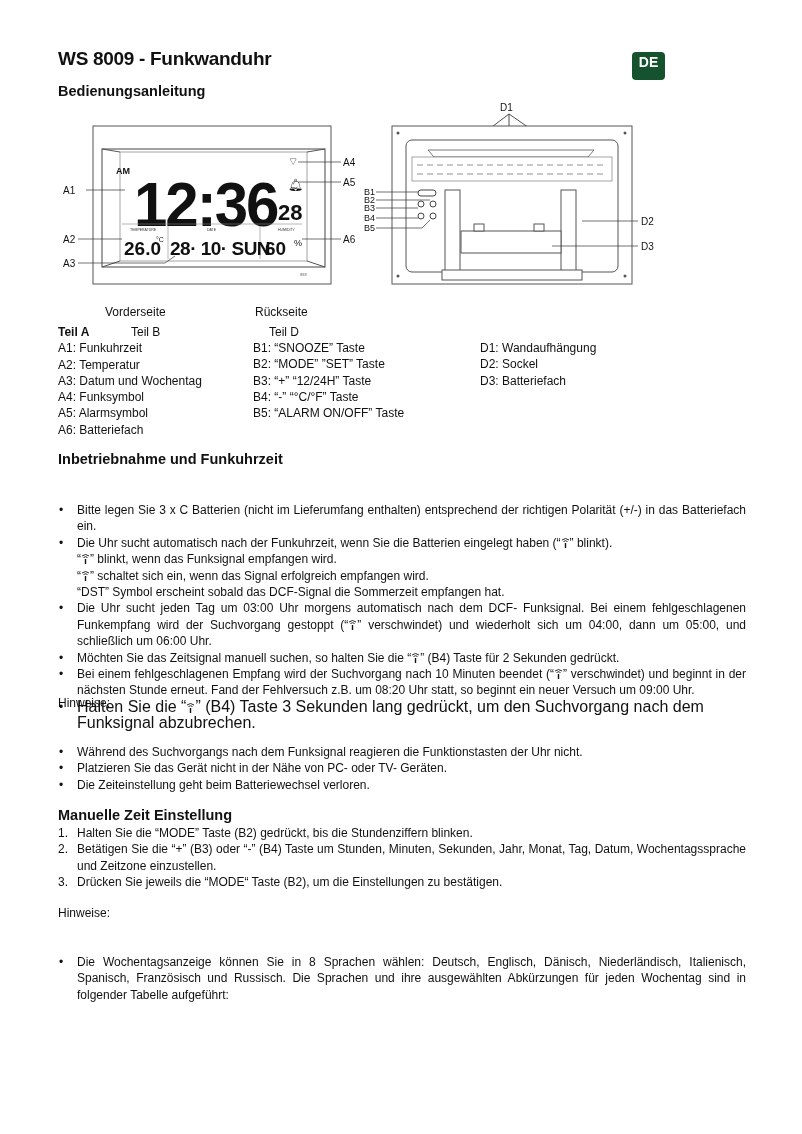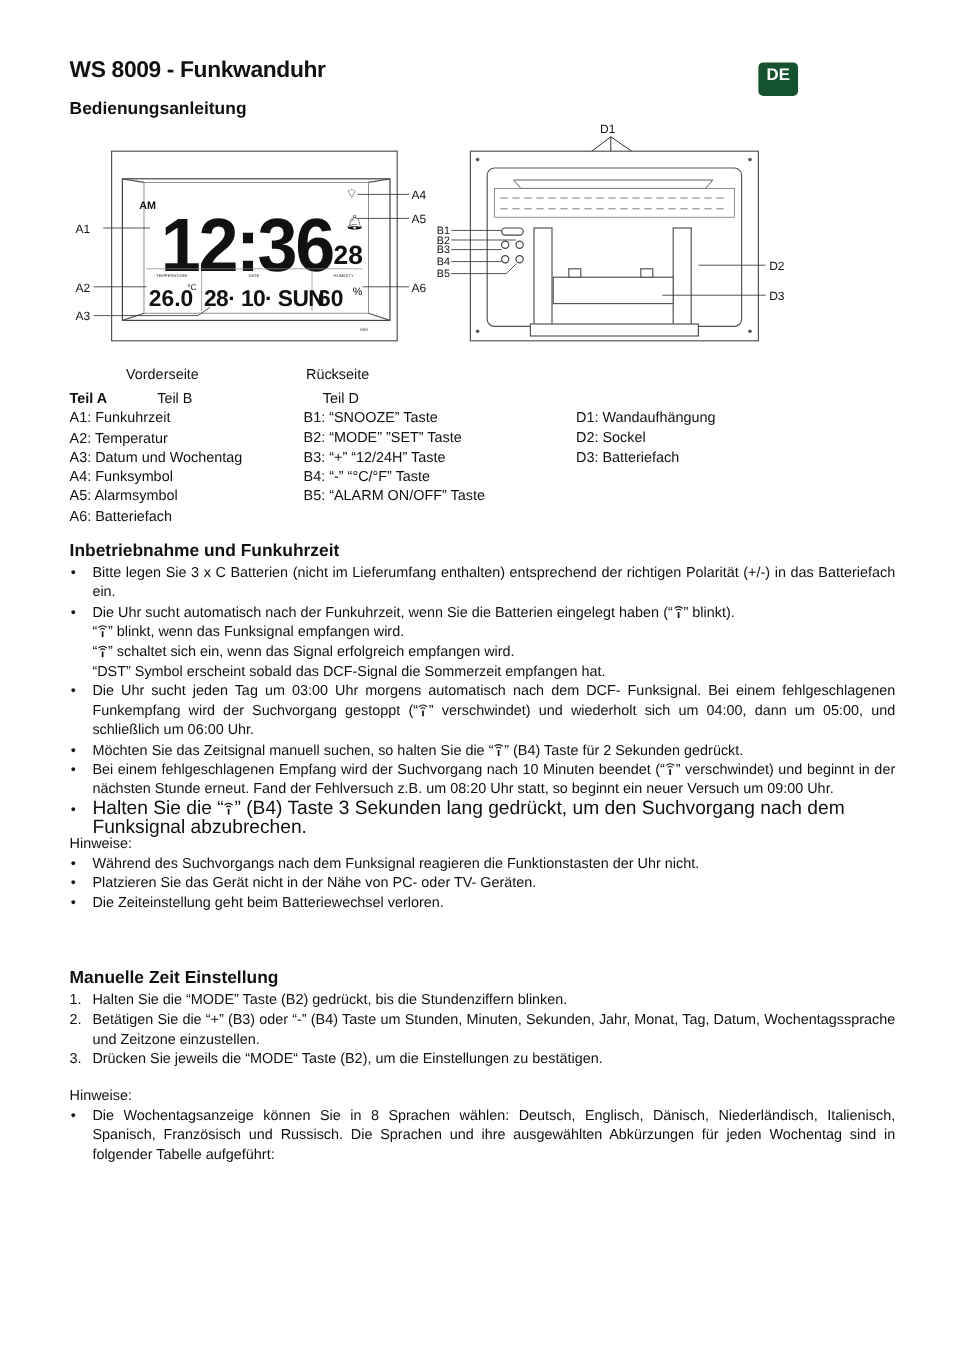--- a/index.html
+++ b/index.html
@@ -7,21 +7,21 @@
   body { font-family: "Liberation Sans", sans-serif; color: #111; position: relative; overflow: hidden; }
   .abs { position: absolute; }
   .title { left: 58px; top: 48px; font-size: 19px; font-weight: bold; letter-spacing: -0.3px; }
   .badge { left: 632px; top: 52px; width: 33px; height: 28px; background: #14532d; color: #fff; font-weight: bold; font-size: 14px; border-radius: 4px; text-align: center; line-height: 20px; }
   .subtitle { left: 58px; top: 83px; font-size: 14.5px; font-weight: bold; }
   .caption { font-size: 12px; margin-top: 12px; }
   .parts { top: 324px; font-size: 12px; line-height: 16.3px; }
   .parts .hd { font-weight: bold; }
   .h2 { left: 58px; font-size: 14.5px; font-weight: bold; }
   .txt { left: 58px; width: 688px; font-size: 12px; line-height: 16.4px; }
-  ul.bl { list-style: none; }
+  ul.bl { list-style: none; margin-top: 33px; }
   ul.bl li { position: relative; padding-left: 19px; text-align: justify; }
   ul.bl li::before { content: "•"; position: absolute; left: 1px; top: 0; font-size: 12px; }
   ul.bl li.nojust { text-align: left; }
   ol.nl { list-style: none; }
   ol.nl li { position: relative; padding-left: 19px; text-align: justify; }
   ol.nl li .num { position: absolute; left: 0; top: 0; }
   .ant { display: inline-block; width: 9px; height: 11px; vertical-align: -1px; }
   .small { font-size: 16px; }
   svg text { font-family: "Liberation Sans", sans-serif; }
 </style>

